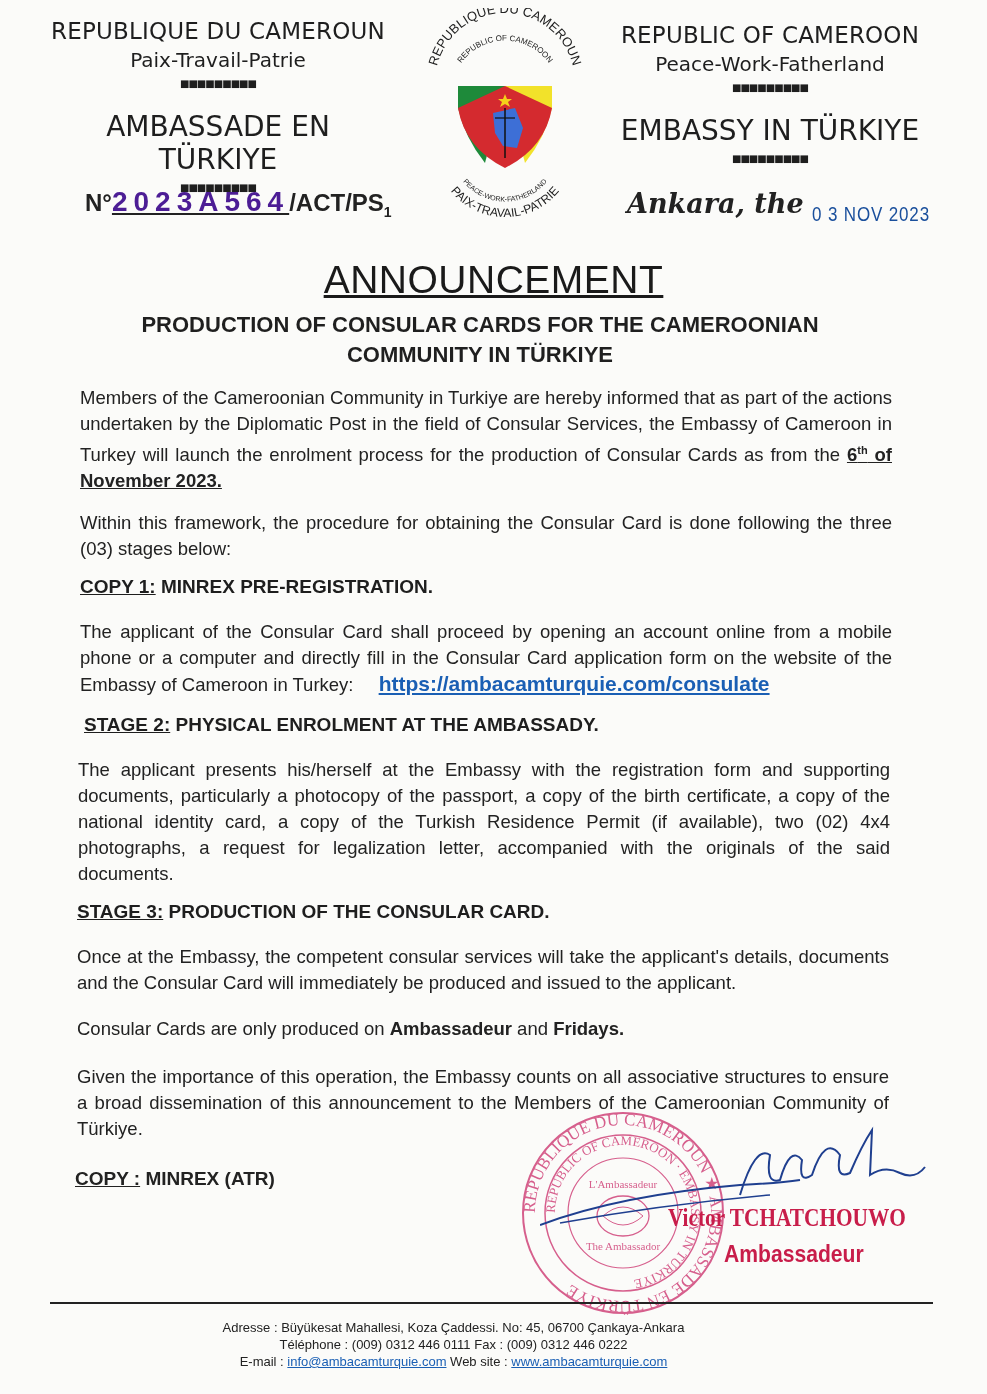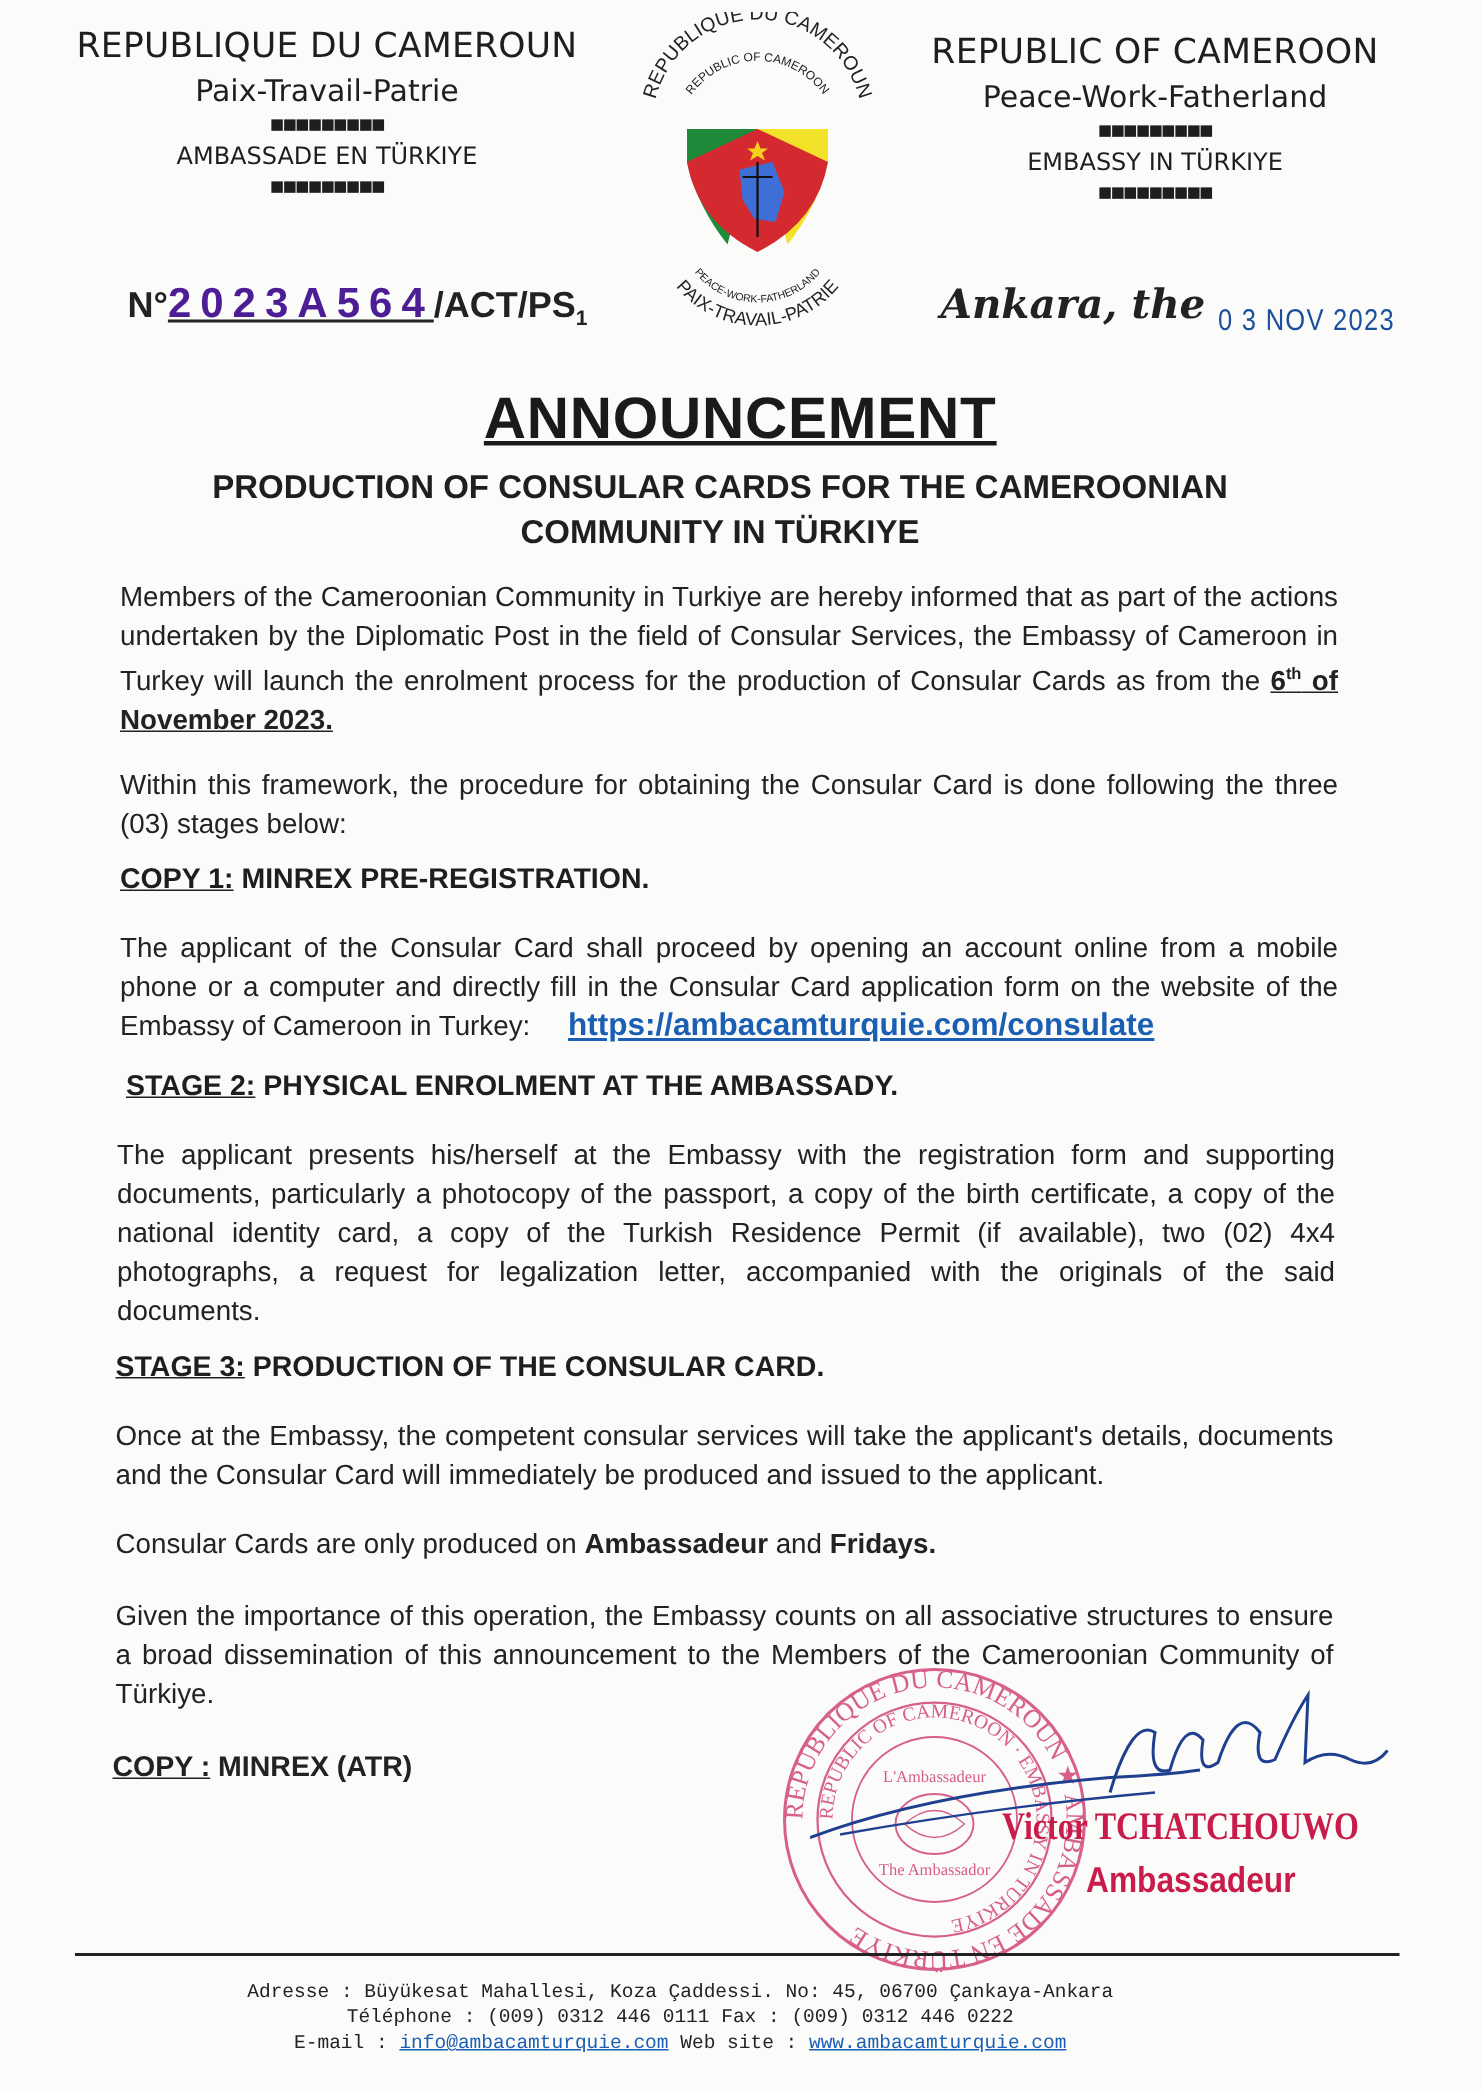--- a/index.html
+++ b/index.html
@@ -5,30 +5,30 @@
   html, body { margin: 0; padding: 0; }
   body {
     width: 987px; height: 1394px; background: #fbfbf9; position: relative; overflow: hidden;
     font-family: "Liberation Sans", sans-serif; color: #222;
   }
   .abs { position: absolute; }
   .hdr { text-align: center; font-family: "DejaVu Sans", sans-serif; color: #1e1e1e; }
   .hdr .l1 { font-size: 23px; letter-spacing: 0.2px; }
   .hdr .l2 { font-size: 20px; margin-top: 4px; }
   .hdr .dash { font-size: 10px; letter-spacing: -1px; margin-top: 6px; font-weight: bold; line-height: 12px; }
-  .hdr .l3 { font-size: 16px; margin-top: 4px; }
+  .hdr .l3 { font-size: 28px; margin-top: 20px; }
   #hdr-left { left: 48px; top: 18px; width: 340px; }
   #hdr-right { left: 610px; top: 22px; width: 320px; }
   #ref { left: 85px; top: 186px; font-size: 24px; font-weight: bold; font-family: "Liberation Sans", sans-serif; white-space: nowrap; }
   #ref .num { color: #4c1d95; font-family: "Liberation Sans Narrow","Liberation Sans", sans-serif; letter-spacing: 6px; text-decoration: underline; text-decoration-color:#222; font-size: 28px;}
   #ref sub { font-size: 14px; }
   #place { left: 627px; top: 188px; font-family: "DejaVu Serif", serif; font-style: italic; font-weight: bold; font-size: 27px; }
   #date { left: 812px; top: 203px; color: #1a4f9c; font-size: 20px; letter-spacing: 1px; transform: scaleX(0.85); transform-origin: left; font-family: "Liberation Sans", sans-serif; }
   #emblem { left: 415px; top: 8px; width: 180px; height: 220px; }
-  #title { left: 0; width: 987px; top: 258px; text-align: center; font-size: 39px; font-weight: bold; text-decoration: underline; letter-spacing: 0.5px; color:#1a1a1a; }
+  #title { left: 0; width: 987px; top: 258px; text-align: center; font-size: 39px; font-weight: normal; text-decoration: underline; letter-spacing: 0.5px; color:#1a1a1a; }
   #subtitle { left: 80px; width: 800px; top: 310px; text-align: center; font-size: 22px; font-weight: bold; line-height: 30px; color:#1f1f1f; }
   .para { left: 80px; width: 812px; font-size: 18.5px; line-height: 26px; text-align: justify; color: #222; }
   .stage { left: 80px; font-size: 19px; font-weight: bold; color:#1e1e1e; }
   .stage .lbl { text-decoration: underline; }
   .link { color: #1a5fb4; font-weight: bold; text-decoration: underline; font-size: 21px; margin-left: 20px; }
   #p1 { top: 385px; }
   #p2 { top: 510px; }
   #s1 { top: 576px; }
   #p3 { top: 619px; }
   #s2 { top: 714px; left: 84px; }
@@ -37,21 +37,21 @@
   #p5 { top: 944px; left: 77px; }
   #p6 { top: 1016px; left: 77px; }
   #p7 { top: 1064px; left: 77px; }
   #copy { left: 75px; top: 1168px; font-size: 19px; font-weight: bold; }
   #copy .lbl { text-decoration: underline; }
   #stamp { left: 518px; top: 1108px; width: 210px; height: 210px; }
   #sig-name { left: 668px; top: 1203px; color: #c81d4a; font-family: "Liberation Serif", serif; font-weight: bold; font-size: 26px; transform: scaleX(0.82); transform-origin: left; white-space: nowrap;}
   #sig-role { left: 724px; top: 1240px; color: #c81d4a; font-family: "Liberation Sans", sans-serif; font-weight: bold; font-size: 24px; transform: scaleX(0.88); transform-origin: left; }
   #signature { left: 540px; top: 1125px; width: 390px; height: 110px; }
   #rule { left: 50px; top: 1302px; width: 883px; height: 2px; background: #222; }
-  #footer { left: 0; width: 907px; top: 1319px; text-align: center; font-family: Liberation Mono, monospace; font-size: 13px; line-height: 17px; color: #222; }
+  #footer { left: 0; width: 907px; top: 1319px; text-align: center; font-family: Liberation Sans, sans-serif; font-size: 13px; line-height: 17px; color: #222; }
   #footer a { color: #1a5fb4; text-decoration: underline; margin-top: 36px; }
 </style>
 </head>
 <body>
 
 <div id="hdr-left" class="abs hdr">
   <div class="l1">REPUBLIQUE DU CAMEROUN</div>
   <div class="l2">Paix-Travail-Patrie</div>
   <div class="dash">■■■■■■■■■</div>
   <div class="l3">AMBASSADE EN TÜRKIYE</div>

